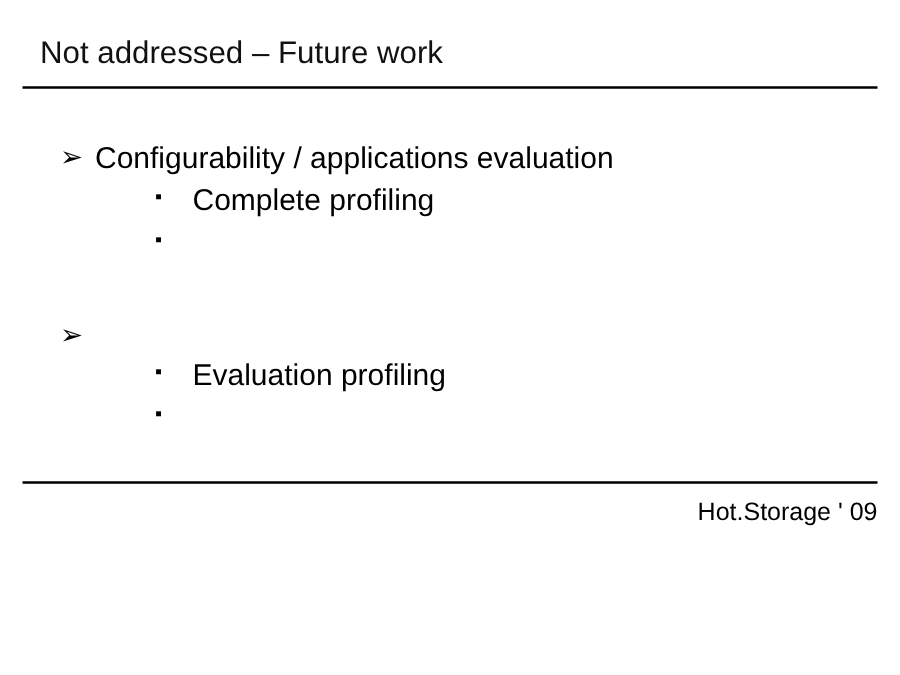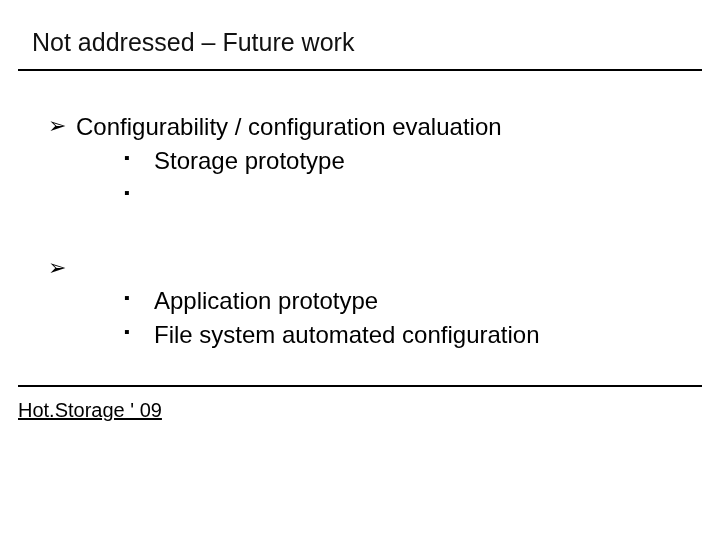--- a/index.html
+++ b/index.html
@@ -73,67 +73,65 @@
     left: 18px;
     right: 18px;
     bottom: 18px;
   }
   hr.footer-rule {
     border: none;
     border-top: 2px solid #000;
     margin: 0 0 8px 0;
   }
   .footer-text {
-    text-align: left;
+    text-align: right;
     font-size: 20px;
     padding-top: 4px;
-    text-decoration: underline;
   }
 </style>
 </head>
 <body>
 
 <div class="slide">
 
   <div class="title-area">
     <div class="title">Not addressed – Future work</div>
   </div>
   <hr class="rule">
 
   <div class="content">
     <ul class="level1">
 
       <li>
         <div class="l1-row">
           <span class="l1-bullet">➢</span>
-          <span>Configurability / configuration evaluation</span>
+          <span>Configurability / applications evaluation</span>
         </div>
         <ul class="level2">
           <li>
             <span class="l2-bullet">▪</span>
-            <span>Storage prototype</span>
+            <span>Complete profiling</span>
           </li>
           <li>
             <span class="l2-bullet">▪</span>
           </li>
         </ul>
       </li>
 
       <li>
         <div class="l1-row">
           <span class="l1-bullet">➢</span>
         </div>
         <ul class="level2">
           <li>
             <span class="l2-bullet">▪</span>
-            <span>Application prototype</span>
+            <span>Evaluation profiling</span>
           </li>
           <li>
             <span class="l2-bullet">▪</span>
-            <span>File system automated configuration</span>
           </li>
         </ul>
       </li>
 
     </ul>
   </div>
 
   <div class="footer-wrap">
     <hr class="footer-rule">
     <div class="footer-text">Hot.Storage ' 09</div>

